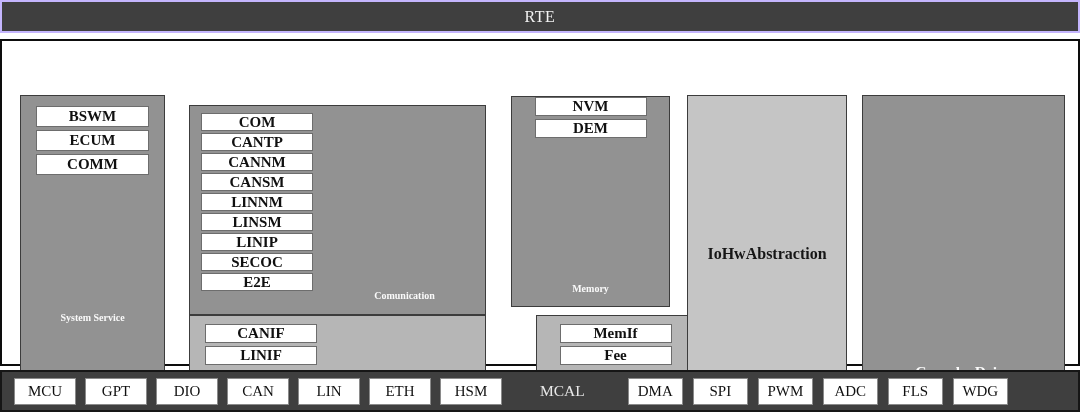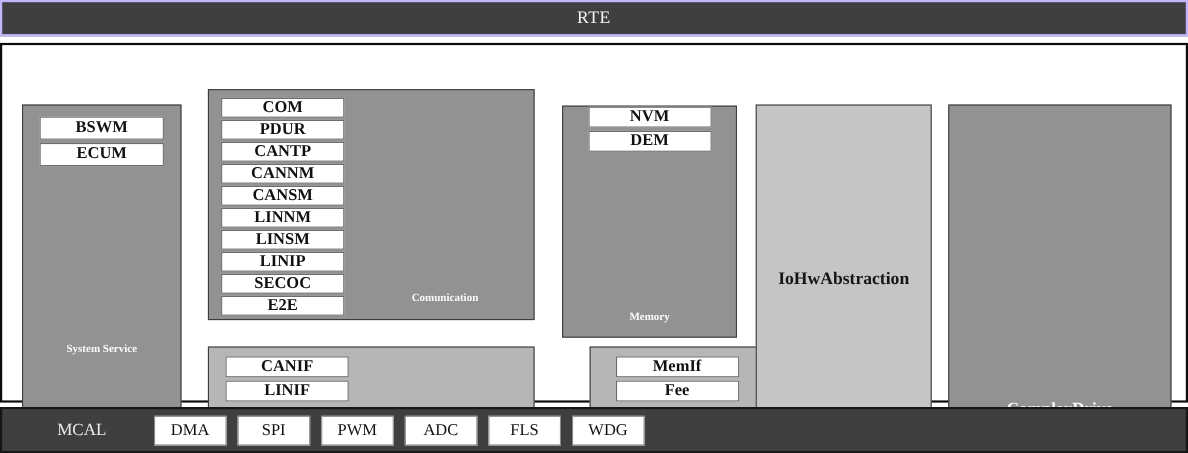--- a/index.html
+++ b/index.html
@@ -42,21 +42,21 @@
     display: flex; align-items: center; justify-content: center;
   }
 
   
   .sec-system { left: 18px; top: 54px; width: 145px; height: 295px; }
   .sec-system .mods { padding-top: 10px; }
   .sec-system .blk { width: 113px; height: 21px; margin: 0 auto 3px auto; }
   .sec-system .section-label { top: 216px; }
 
   
-  .sec-comm { left: 187px; top: 40px; width: 297px; height: 210px; }
+  .sec-comm { left: 187px; top: 64px; width: 297px; height: 210px; }
   .sec-comm .mods { padding-top: 7px; }
   .sec-comm .blk { width: 112px; height: 18px; margin: 0 0 2px 11px; }
   .sec-comm .section-label { top: 184px; left: 140px; right: 6px; }
 
   
   .sec-comm-if { left: 187px; top: 274px; width: 297px; height: 79px; }
   .sec-comm-if .mods { padding-top: 8px; }
   .sec-comm-if .blk { width: 112px; height: 19px; margin: 0 0 3px 15px; }
 
   
@@ -92,49 +92,49 @@
   .mcal-group { display: flex; align-items: center; }
   .mcal-group.left  { gap: 9px; }
   .mcal-group.right { gap: 10px; }
   .mcal-blk {
     background: #ffffff; border: 1px solid #8a8a8a;
     width: 62px; height: 27px;
     color: #101010; font-size: 15px;
     display: flex; align-items: center; justify-content: center;
     flex: none;
   }
-  .mcal-group.right .mcal-blk { width: 66px; }
+  .mcal-group.right .mcal-blk { width: 55px; }
   .mcal-label {
     color: #e9e9e9; font-size: 15.5px;
     margin-left: 38px; margin-right: 43px; flex: none;
   }
 </style>
 </head>
 <body>
 
 <div class="stage">
 
   <div class="rte-bar">
     <span class="bar-label">RTE</span>
   </div>
 
   <div class="bsw-layer">
 
     <div class="section gray-md sec-system">
       <div class="mods">
           <div class="blk">BSWM</div>
           <div class="blk">ECUM</div>
+          <div class="blk">COMM</div>
         </div>
       <div class="section-label">System Service</div>
     </div>
 
     <div class="section gray-md sec-comm">
       <div class="mods">
           <div class="blk">COM</div>
-          <div class="blk">PDUR</div>
           <div class="blk">CANTP</div>
           <div class="blk">CANNM</div>
           <div class="blk">CANSM</div>
           <div class="blk">LINNM</div>
           <div class="blk">LINSM</div>
           <div class="blk">LINIP</div>
           <div class="blk">SECOC</div>
           <div class="blk">E2E</div>
         </div>
       <div class="section-label">Comunication</div>
@@ -167,20 +167,29 @@
       <div class="iohw-line">Abstraction</div>
     </div>
 
     <div class="section gray-md sec-cplx">
       <div class="section-label">ComplexDrive</div>
     </div>
 
   </div>
 
   <div class="mcal-bar">
+    <div class="mcal-group left">
+        <div class="mcal-blk">MCU</div>
+        <div class="mcal-blk">GPT</div>
+        <div class="mcal-blk">DIO</div>
+        <div class="mcal-blk">CAN</div>
+        <div class="mcal-blk">LIN</div>
+        <div class="mcal-blk">ETH</div>
+        <div class="mcal-blk">HSM</div>
+      </div>
     <span class="mcal-label">MCAL</span>
     <div class="mcal-group right">
         <div class="mcal-blk">DMA</div>
         <div class="mcal-blk">SPI</div>
         <div class="mcal-blk">PWM</div>
         <div class="mcal-blk">ADC</div>
         <div class="mcal-blk">FLS</div>
         <div class="mcal-blk">WDG</div>
       </div>
   </div>

